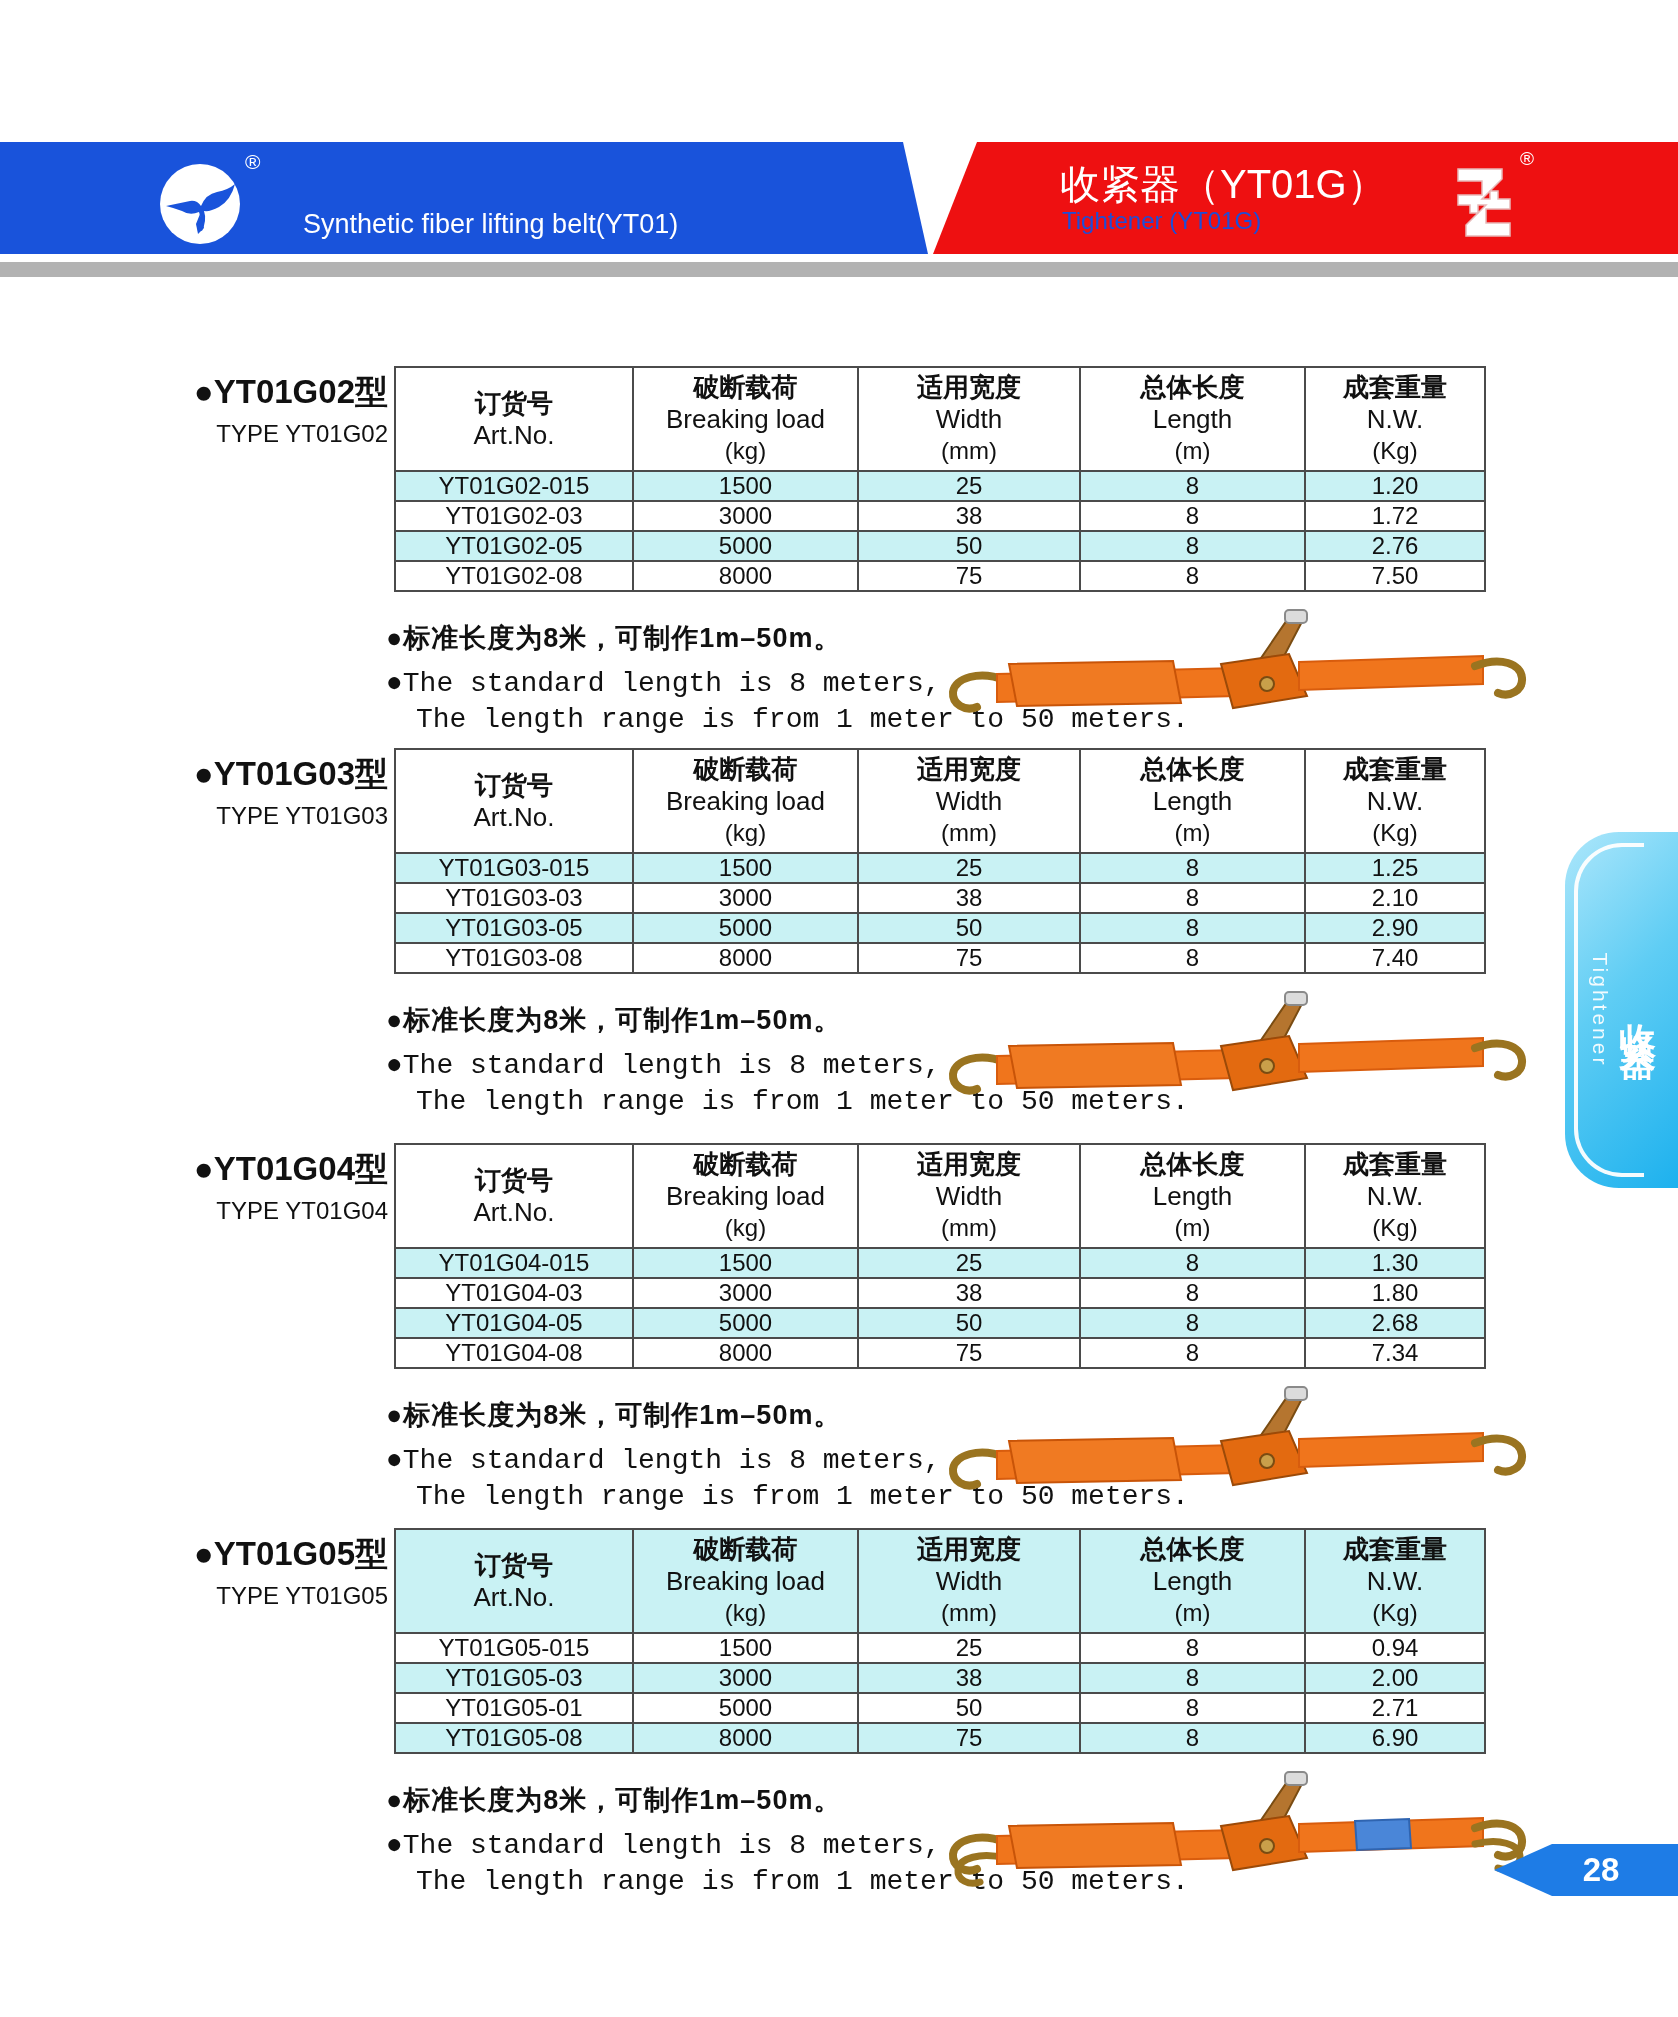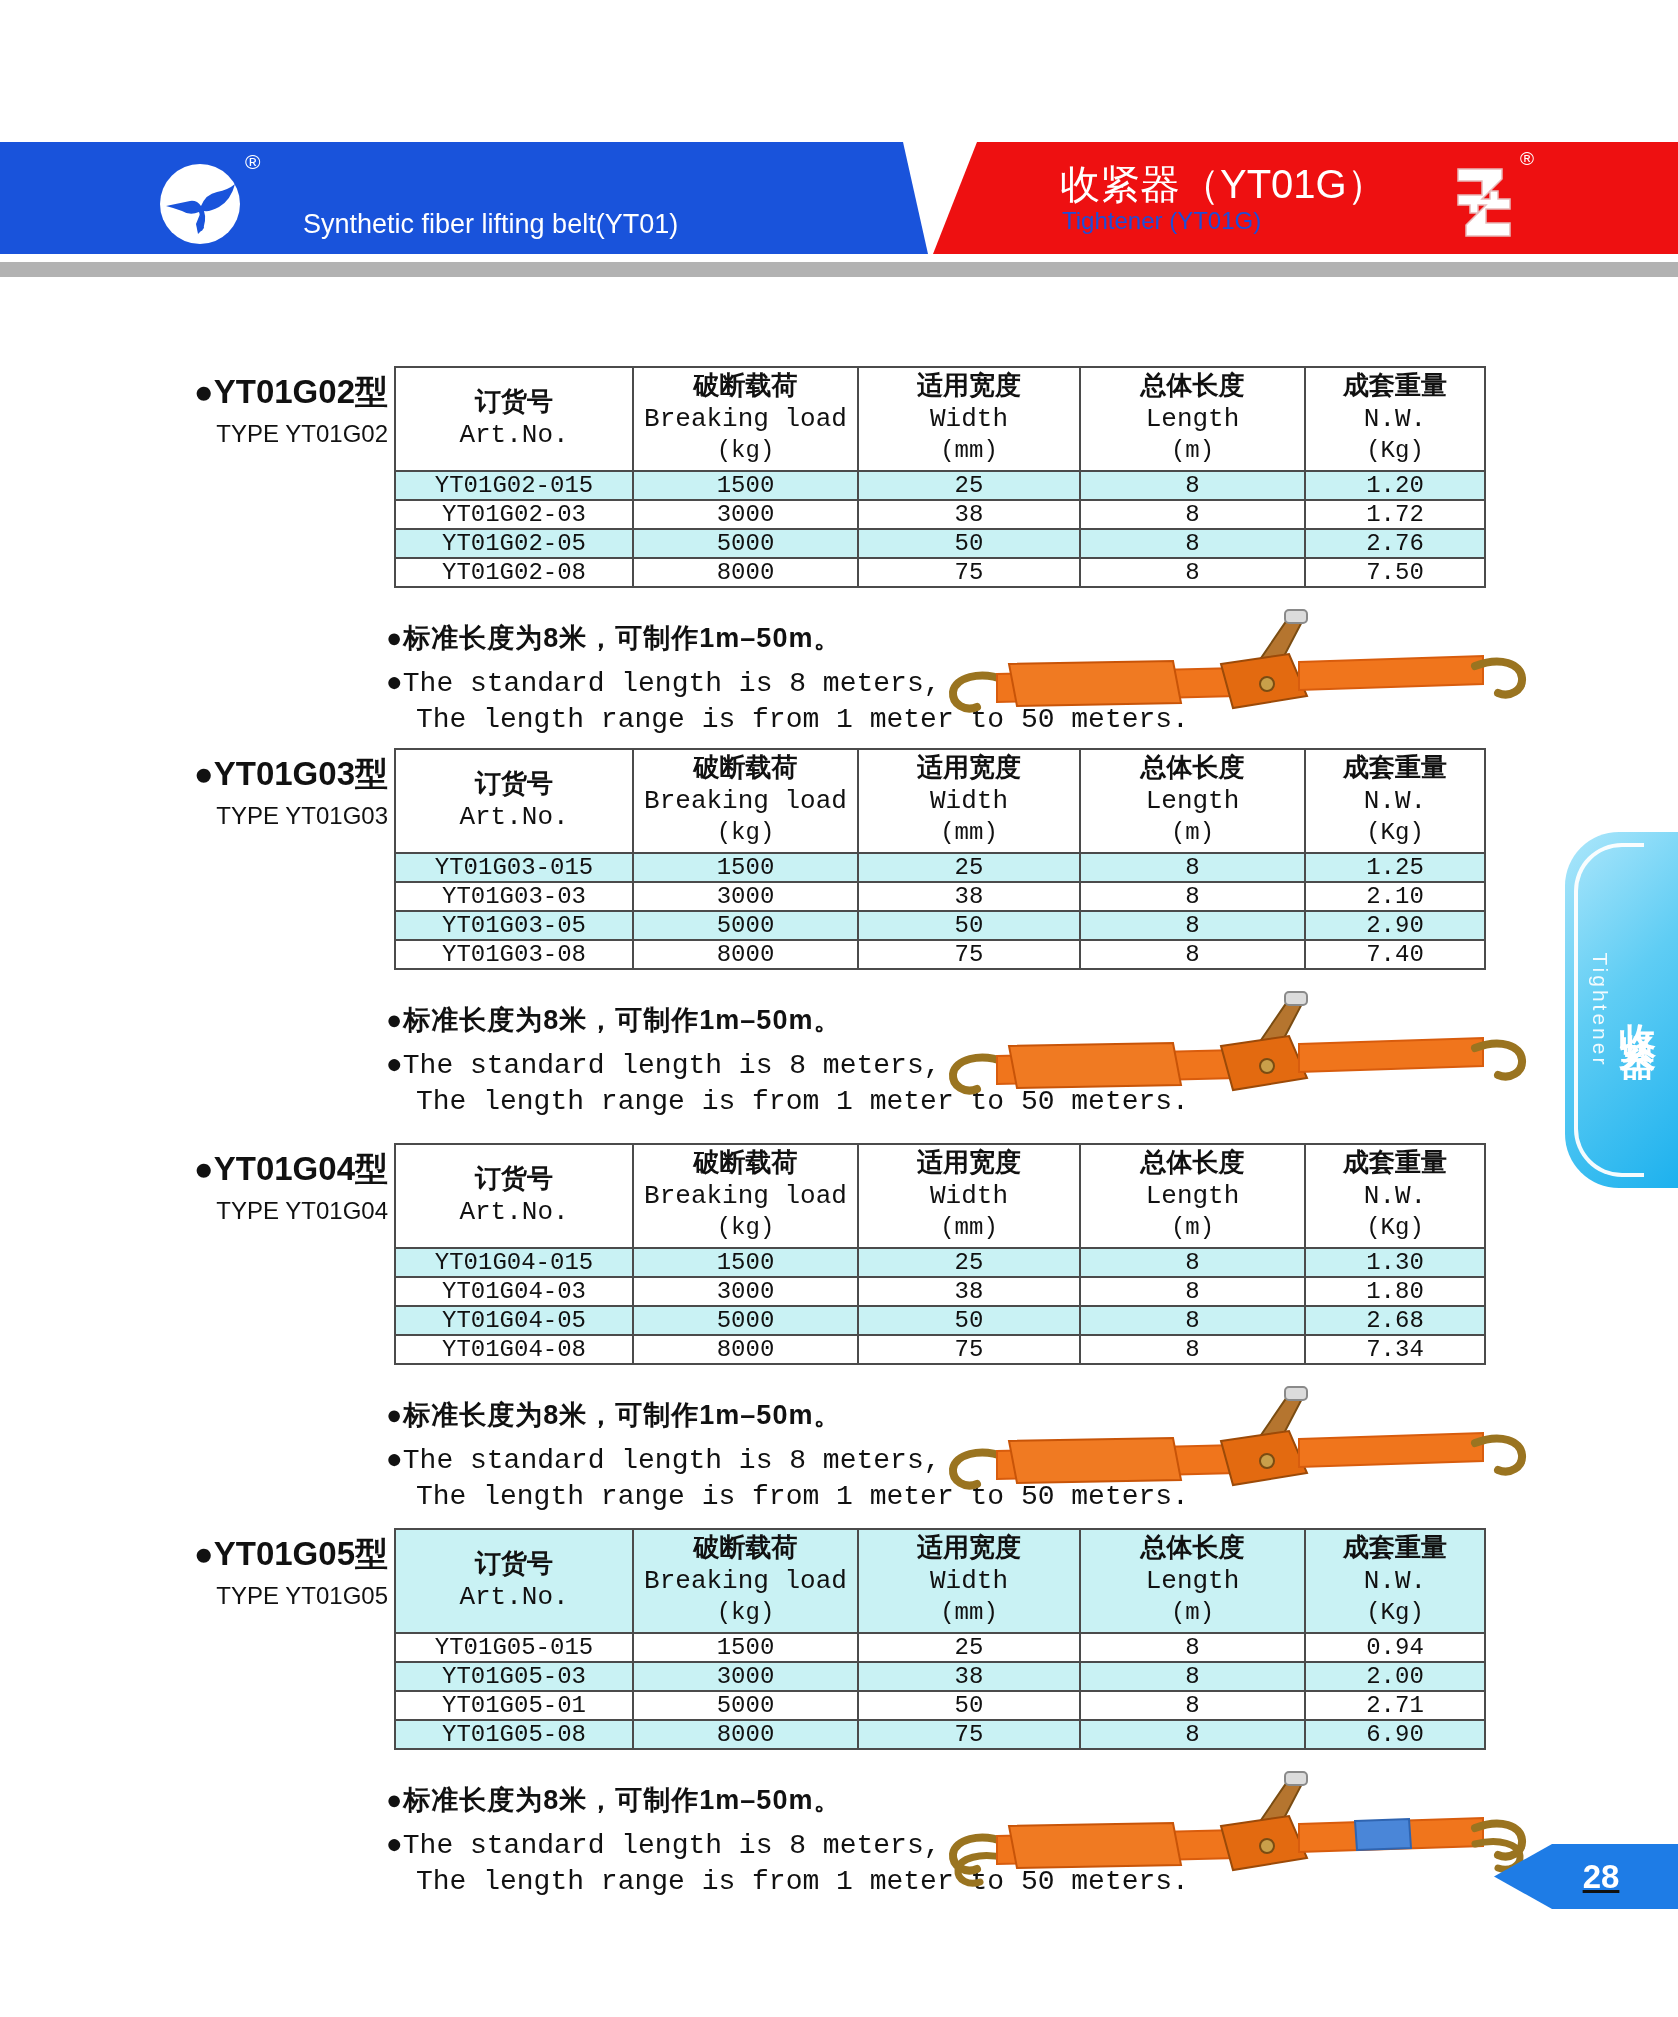--- a/index.html
+++ b/index.html
@@ -25,32 +25,32 @@
   .side-tab{position:absolute;right:0;top:832px;width:113px;height:356px;border-radius:54px 0 0 54px;
             background:linear-gradient(135deg,#aee7fb 0%,#5fcdf4 45%,#1db1ee 100%);}
   .side-tab::before{content:"";position:absolute;left:9px;top:11px;bottom:11px;width:66px;
             border:4px solid #fff;border-right:none;border-radius:48px 0 0 48px;opacity:.95;}
   .tab-zh{position:absolute;right:16px;top:50%;transform:translateY(-50%);writing-mode:vertical-rl;
           font-size:37px;font-weight:bold;color:#fff;letter-spacing:10px;white-space:nowrap;}
   .tab-en{position:absolute;right:66px;top:50%;transform:translateY(-50%);writing-mode:vertical-rl;
           font-size:21px;color:#fff;letter-spacing:3px;opacity:.92;white-space:nowrap;}
 
   
-  .page-arrow{position:absolute;right:0;top:1844px;width:184px;height:65px;background:#1e7ce6;
+  .page-arrow{position:absolute;right:0;top:1844px;width:184px;height:52px;background:#1e7ce6;
               clip-path:polygon(0 50%,58px 0,184px 0,184px 100%,58px 100%);
-              display:flex;align-items:center;justify-content:center;padding-left:30px;box-sizing:border-box;text-decoration:underline;}
+              display:flex;align-items:center;justify-content:center;padding-left:30px;box-sizing:border-box;}
   .page-num{color:#fff;font-size:33px;font-weight:bold;}
 
   
   .sec{position:absolute;left:0;width:1678px;height:382px;}
   .sec-label{position:absolute;left:148px;top:4px;width:240px;text-align:right;}
   .sec-zh{font-size:33px;font-weight:bold;white-space:nowrap;}
   .sec-en{font-size:24px;margin-top:5px;white-space:nowrap;}
 
-  .spec{position:absolute;left:394px;top:0;border-collapse:collapse;table-layout:fixed;background:#ec4899;font-family:Liberation Mono, monospace;}
+  .spec{position:absolute;left:394px;top:0;border-collapse:collapse;table-layout:fixed;background:#ec4899;}
   .spec th,.spec td{border:2px solid #4b4b4b;text-align:center;padding:0;}
   .spec thead th{height:102px;font-weight:normal;vertical-align:middle;background:#fff;}
   .h-zh{display:block;font-size:26px;font-weight:bold;line-height:32px;}
   .h-en{display:block;font-size:26px;line-height:32px;}
   .h-unit{display:block;font-size:24px;line-height:32px;}
   .spec td{height:27px;font-size:24px;}
   .spec tbody tr:nth-child(odd) td{background:#c9f2f4;}
   .spec tbody tr:nth-child(even) td{background:#fff;}
   .spec.tinted thead th{background:#c9f2f4;}
   .spec.tinted tbody tr:nth-child(odd) td{background:#fff;}

